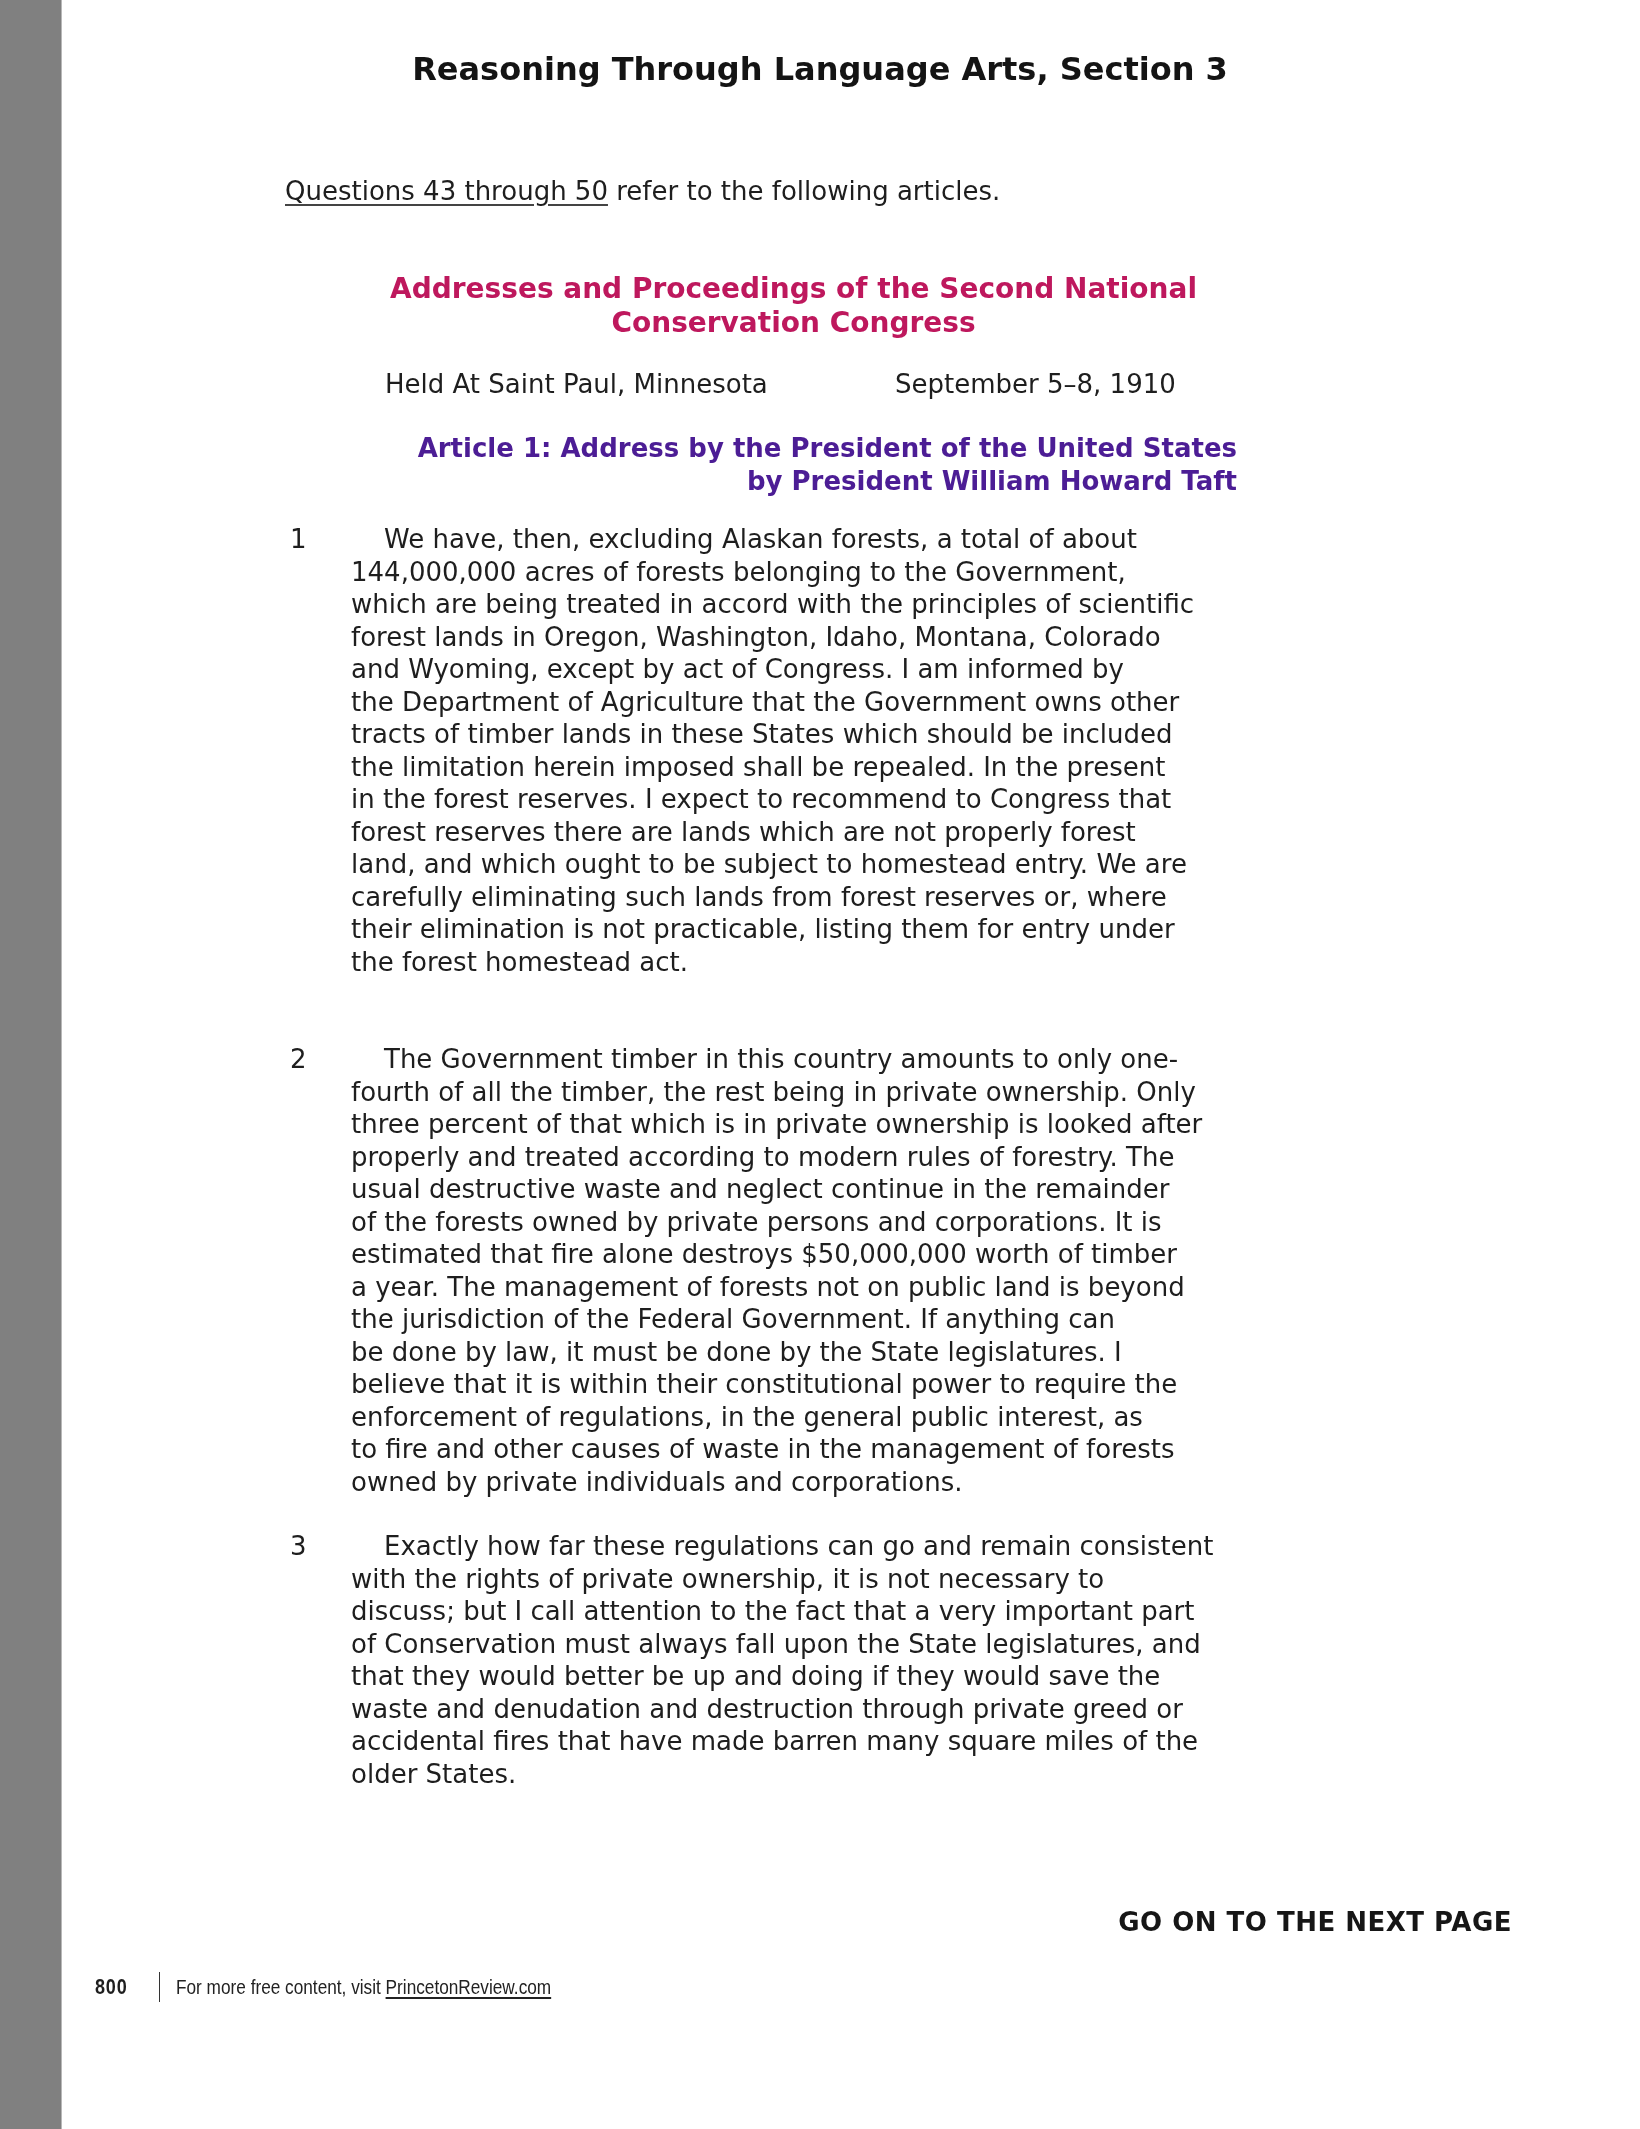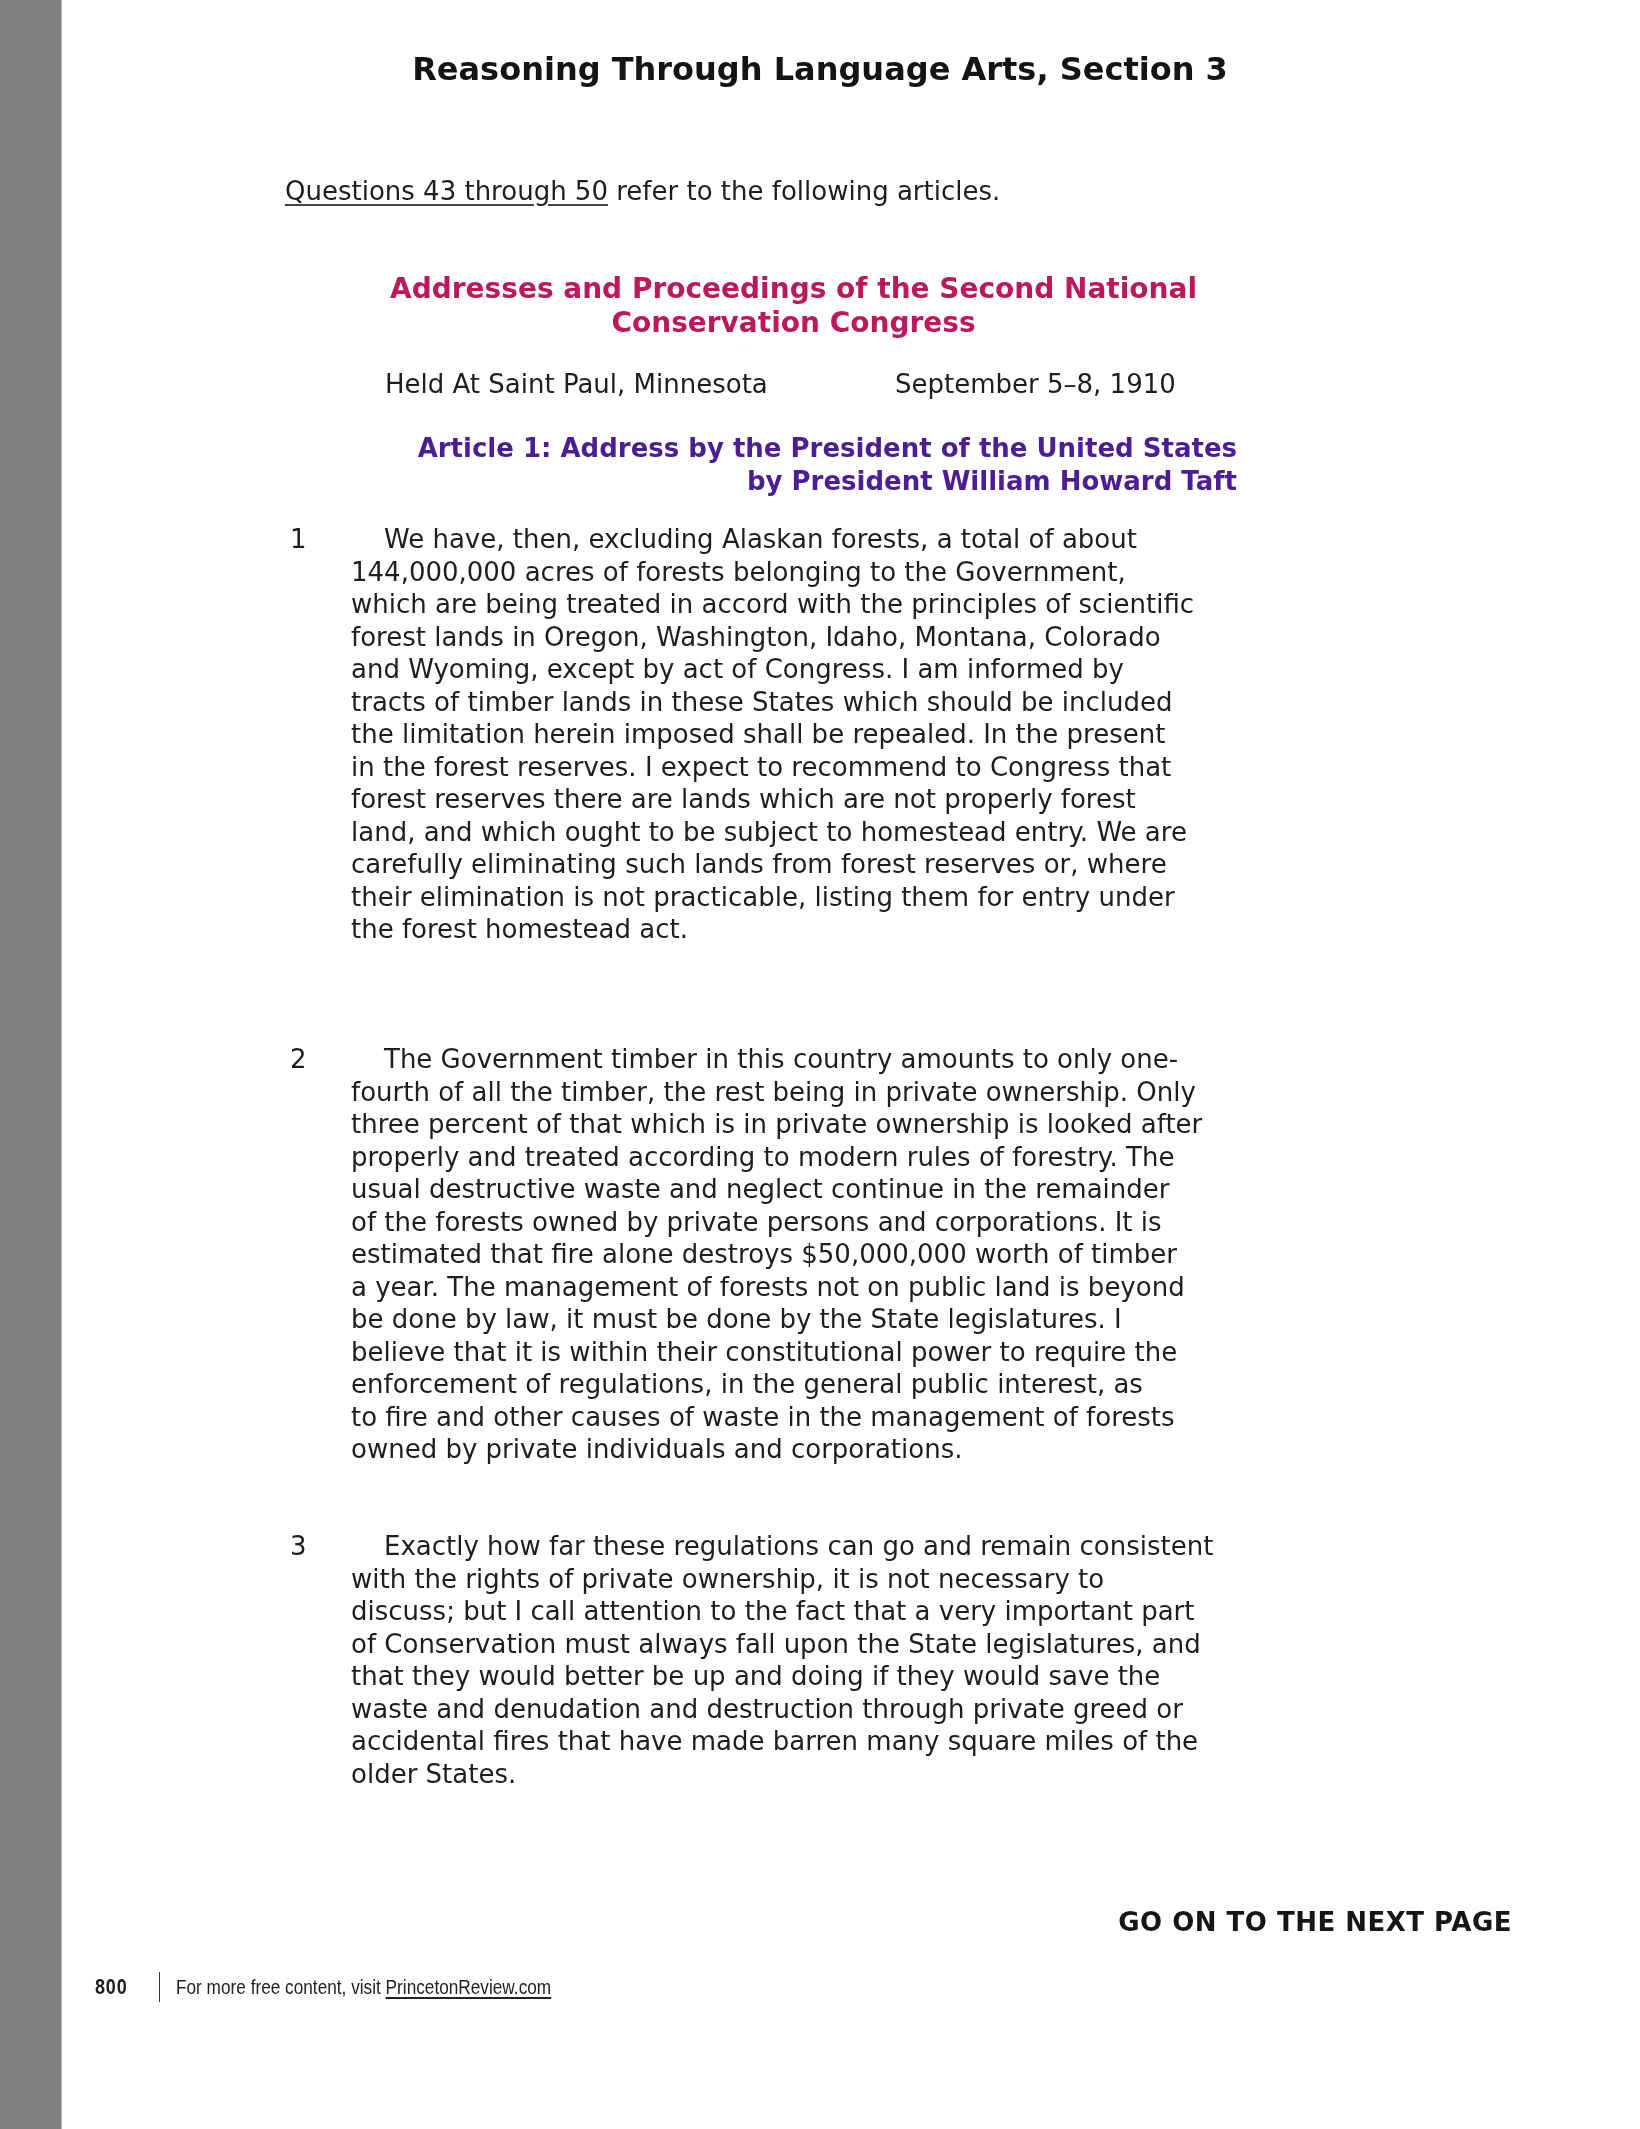--- a/index.html
+++ b/index.html
@@ -69,20 +69,21 @@
 </div>
 
 <div class="para" style="top:523px;">
   <span class="para-num">1</span>
   <div class="para-lines">
       <span class="line first">We have, then, excluding Alaskan forests, a total of about</span>
       <span class="line">144,000,000 acres of forests belonging to the Government,</span>
       <span class="line">which are being treated in accord with the principles of scientific</span>
       <span class="line">forest lands in Oregon, Washington, Idaho, Montana, Colorado</span>
       <span class="line">and Wyoming, except by act of Congress. I am informed by</span>
+      <span class="line">the Department of Agriculture that the Government owns other</span>
       <span class="line">tracts of timber lands in these States which should be included</span>
       <span class="line">the limitation herein imposed shall be repealed. In the present</span>
       <span class="line">in the forest reserves. I expect to recommend to Congress that</span>
       <span class="line">forest reserves there are lands which are not properly forest</span>
       <span class="line">land, and which ought to be subject to homestead entry. We are</span>
       <span class="line">carefully eliminating such lands from forest reserves or, where</span>
       <span class="line">their elimination is not practicable, listing them for entry under</span>
       <span class="line">the forest homestead act.</span>
     </div>
 </div>
@@ -91,20 +92,21 @@
   <span class="para-num">2</span>
   <div class="para-lines">
       <span class="line first">The Government timber in this country amounts to only one-</span>
       <span class="line">fourth of all the timber, the rest being in private ownership. Only</span>
       <span class="line">three percent of that which is in private ownership is looked after</span>
       <span class="line">properly and treated according to modern rules of forestry. The</span>
       <span class="line">usual destructive waste and neglect continue in the remainder</span>
       <span class="line">of the forests owned by private persons and corporations. It is</span>
       <span class="line">estimated that fire alone destroys $50,000,000 worth of timber</span>
       <span class="line">a year. The management of forests not on public land is beyond</span>
+      <span class="line">the jurisdiction of the Federal Government. If anything can</span>
       <span class="line">be done by law, it must be done by the State legislatures. I</span>
       <span class="line">believe that it is within their constitutional power to require the</span>
       <span class="line">enforcement of regulations, in the general public interest, as</span>
       <span class="line">to fire and other causes of waste in the management of forests</span>
       <span class="line">owned by private individuals and corporations.</span>
     </div>
 </div>
 
 <div class="para" style="top:1530px;">
   <span class="para-num">3</span>

